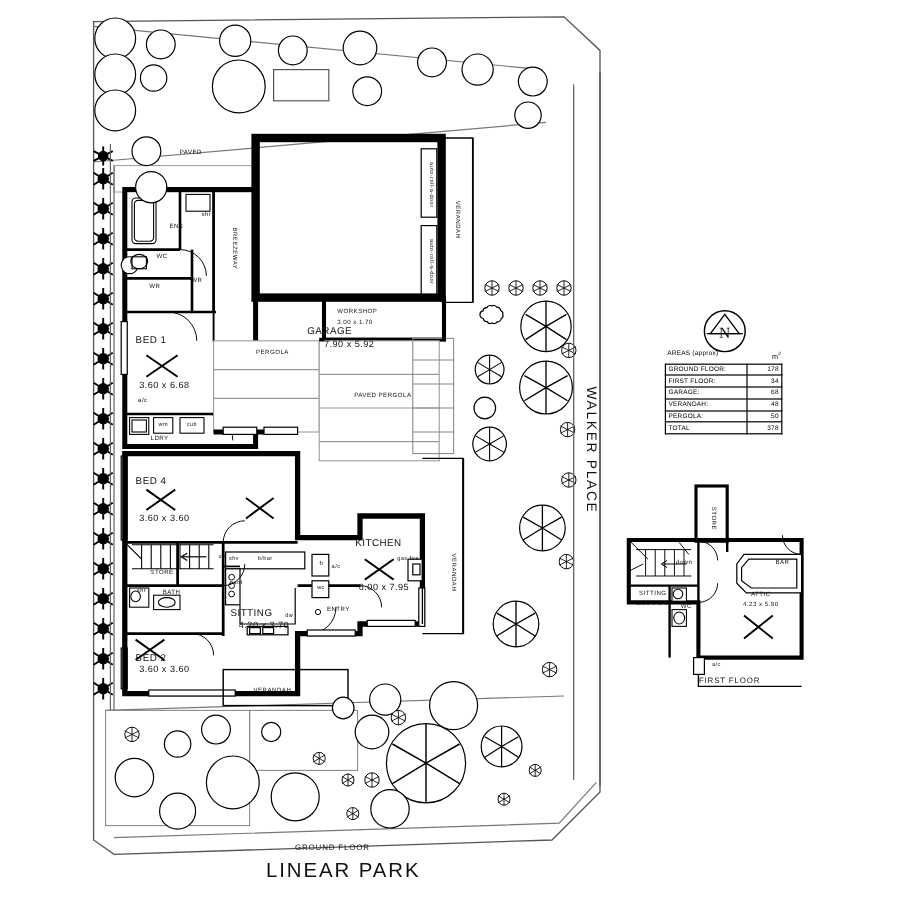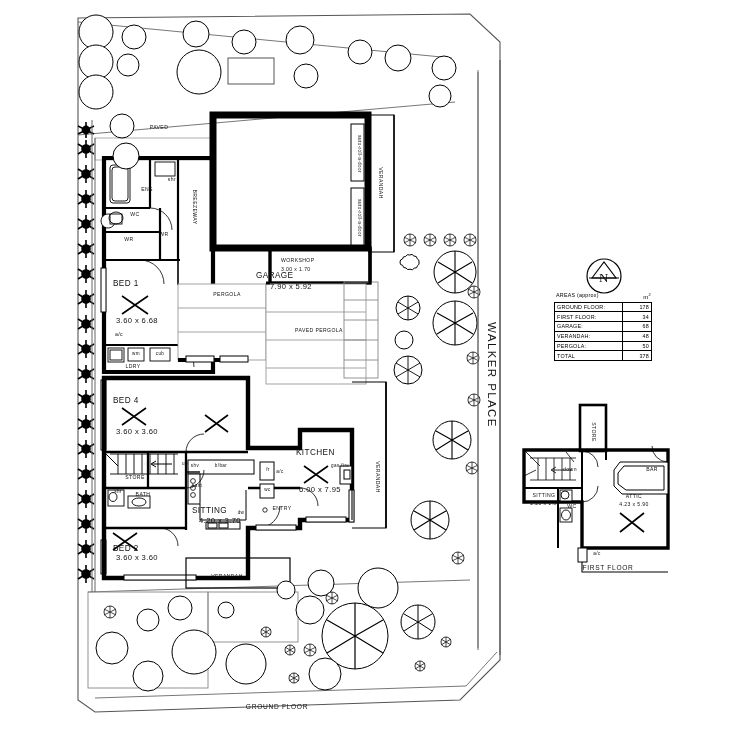--- a/index.html
+++ b/index.html
@@ -743,20 +743,23 @@
 <div class="lbl street vert rot90" style="left:498px;top:322px;width:130px;">
   <span>WALKER PLACE</span>
 </div>
 
 <div class="lbl flr cen" style="left:212px;top:703px;width:130px;">
   <span>GROUND FLOOR</span>
 </div>
 <div class="lbl flr cen" style="left:548px;top:564px;width:120px;">
   <span>FIRST FLOOR</span>
 </div>
+<div class="lbl title cen" style="left:196px;top:716px;width:180px;">
+  <span>LINEAR PARK</span>
+</div>
 
 <div class="lbl tiny vert rot90" style="left:597px;top:412px;width:40px;">
   <span>STORE</span>
 </div>
 <div class="lbl tiny" style="left:558px;top:466px;width:24px;">
   <span>down</span>
 </div>
 <div class="lbl tiny" style="left:524px;top:492px;width:40px;">
   <span>SITTING</span>
 </div>

